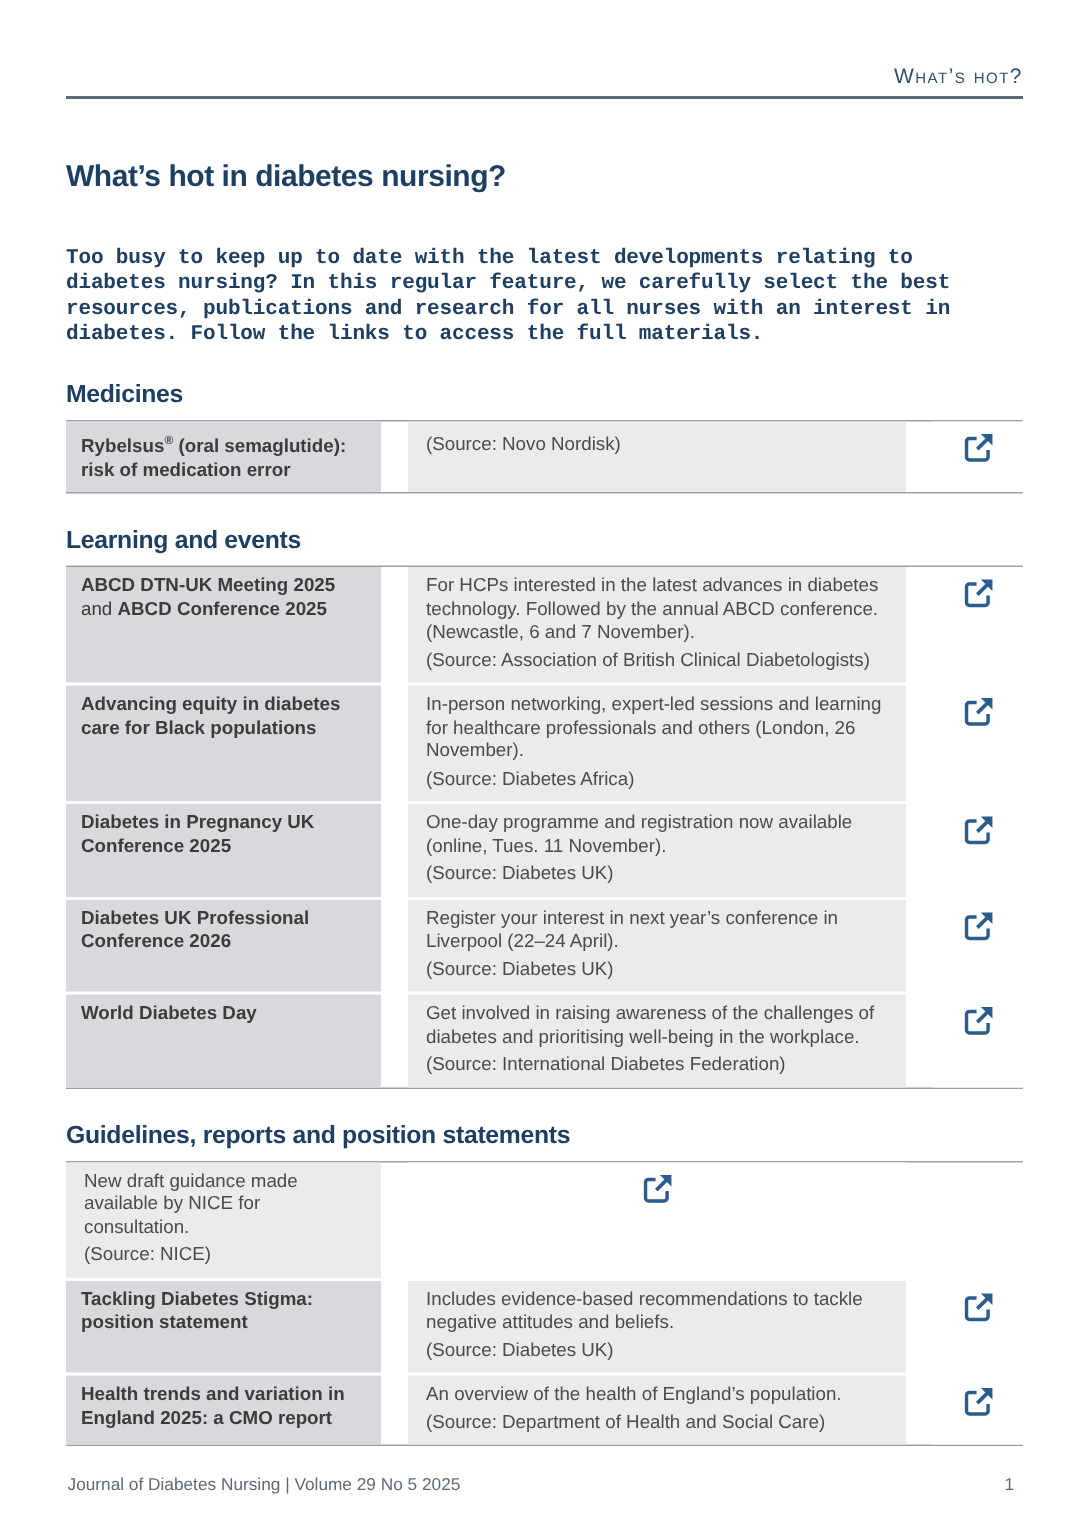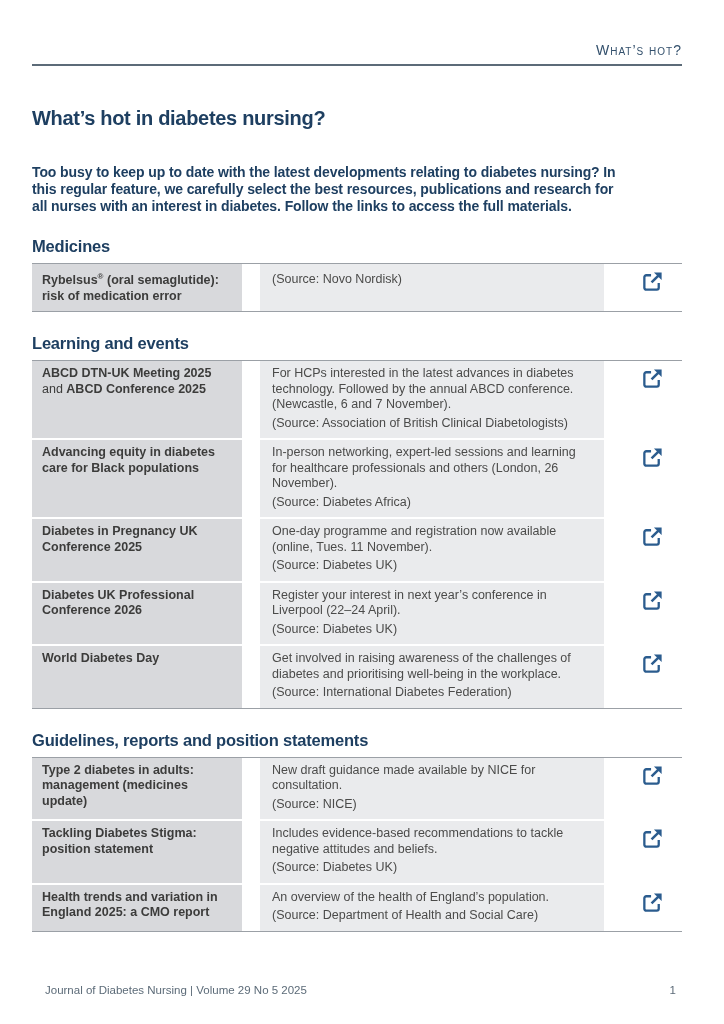--- a/index.html
+++ b/index.html
@@ -16,21 +16,21 @@
   }
   *{margin:0;padding:0;box-sizing:border-box;}
   html,body{background:#ffffff;}
   body{
     width:724px;height:1024px;
     font-family:"Liberation Sans", sans-serif;
     position:relative;overflow:hidden;
   }
   .page{
     width:724px;height:1024px;
-    padding:42px 42px 0 32px;
+    padding:42px 42px 0 44px;
     position:relative;
   }
   .running-head{
     text-align:right;
     font-variant:small-caps;
     letter-spacing:1px;
     font-size:14px;
     color:var(--running-head);
   }
   .header-rule{
@@ -47,20 +47,21 @@
     color:var(--navy);
   }
   .intro{
     margin-top:26px;
     font-size:14px;
     line-height:17px;
     font-weight:700;
     color:var(--navy);
     max-width:592px;
     letter-spacing:-0.1px;
+    font-family:Liberation Mono, monospace;
   }
   .section-heading{
     font-size:16.5px;
     font-weight:700;
     color:var(--navy);
     letter-spacing:-0.2px;
   }
   .mt-first{margin-top:22px;}
   .mt-section{margin-top:22px;}
   .rows-table{
@@ -240,21 +241,20 @@
         </a>
       </div>
     </div>
 
   </div>
 
   <h2 class="section-heading mt-section">Guidelines, reports and position statements</h2>
   <div class="rows-table">
 
     <div class="row">
-      <div class="cell-title">Type 2 diabetes in adults: management (medicines update)</div>
       <div class="cell-desc">
         <div>New draft guidance made available by NICE for consultation.</div>
         <div class="source">(Source: NICE)</div>
       </div>
       <div class="cell-link">
         <a>
           <svg viewBox="0 0 24 24">
             <path d="M18.5 13.5v5a2 2 0 0 1-2 2h-11a2 2 0 0 1-2-2v-11a2 2 0 0 1 2-2h5" fill="none" stroke="currentColor" stroke-width="2.4"></path>
             <path d="M11 13 L19.5 4.5" stroke="currentColor" stroke-width="2.6" fill="none"></path>
             <path d="M13.5 2.5 h8 v8 z" fill="currentColor"></path>

